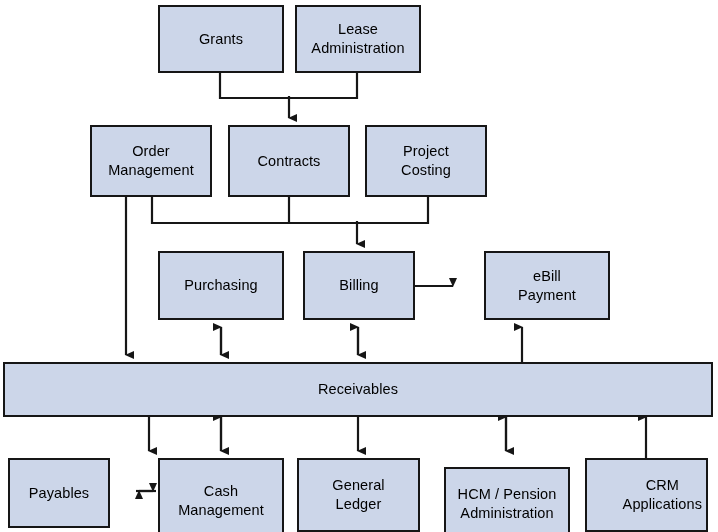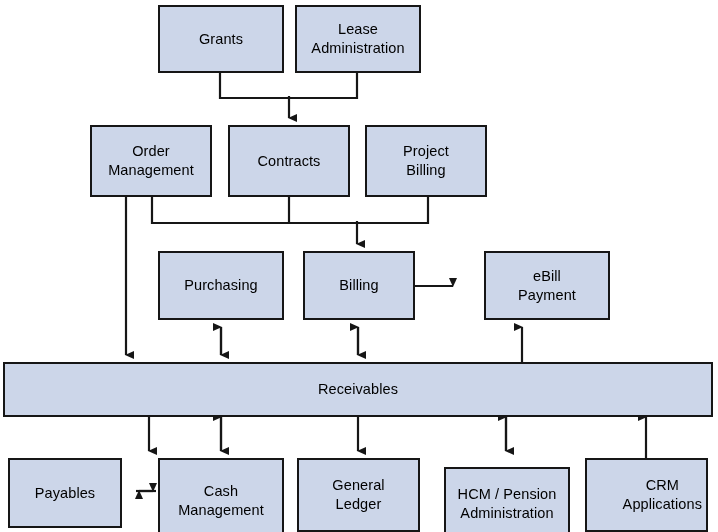--- a/index.html
+++ b/index.html
@@ -126,41 +126,41 @@
     <span class="label">Order
 Management</span>
   </div>
 
   <div class="node" style="left:228px; top:125px; width:122px; height:72px;">
     <span class="label">Contracts</span>
   </div>
 
   <div class="node" style="left:365px; top:125px; width:122px; height:72px;">
     <span class="label">Project
-Billing</span>
+Costing</span>
   </div>
 
   <div class="node" style="left:158px; top:251px; width:126px; height:69px;">
     <span class="label">Purchasing</span>
   </div>
 
   <div class="node" style="left:303px; top:251px; width:112px; height:69px;">
     <span class="label">Billing</span>
   </div>
 
   <div class="node" style="left:484px; top:251px; width:126px; height:69px;">
     <span class="label">eBill
 Payment</span>
   </div>
 
   <div class="node node-wide" style="left:3px; top:362px; width:710px; height:55px;">
     <span class="label">Receivables</span>
   </div>
 
-  <div class="node" style="left:8px; top:458px; width:114px; height:70px;">
+  <div class="node" style="left:8px; top:458px; width:102px; height:70px;">
     <span class="label">Payables</span>
   </div>
 
   <div class="node" style="left:158px; top:458px; width:126px; height:86px;">
     <span class="label">Cash
 Management</span>
   </div>
 
   <div class="node" style="left:297px; top:458px; width:123px; height:74px;">
     <span class="label">General

